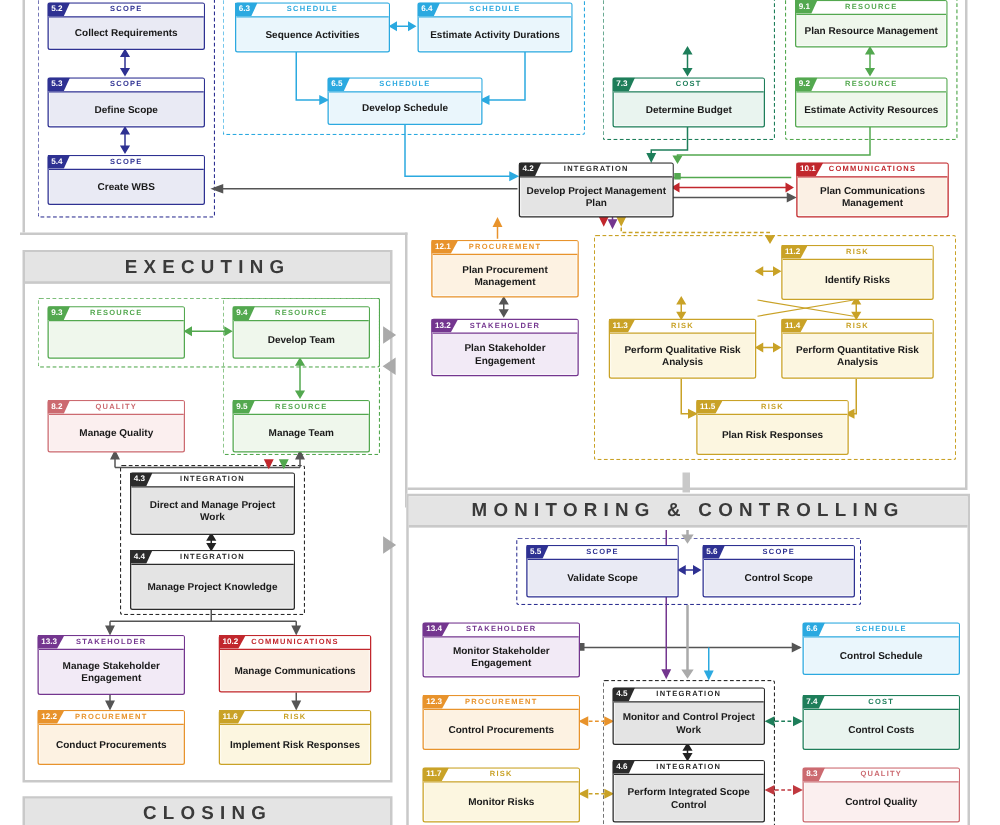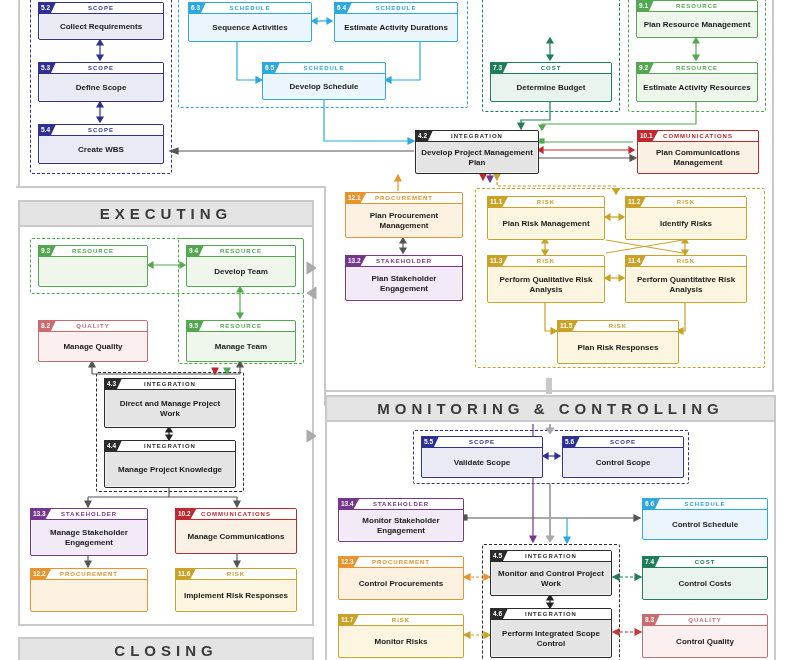--- a/index.html
+++ b/index.html
@@ -313,27 +313,20 @@
         </div>
         <div class="pt">Plan Procurement Management</div>
       </div>
     <div class="pb c-stakeholder" style="left:345px;top:255px;width:116px;height:44px">
         <div class="ph">
           <span class="badge">13.2</span>
           <span class="pcat">STAKEHOLDER</span>
         </div>
         <div class="pt">Plan Stakeholder Engagement</div>
       </div>
-    <div class="pb c-risk" style="left:487px;top:196px;width:116px;height:42px">
-        <div class="ph">
-          <span class="badge">11.1</span>
-          <span class="pcat">RISK</span>
-        </div>
-        <div class="pt">Plan Risk Management</div>
-      </div>
     <div class="pb c-risk" style="left:625px;top:196px;width:120px;height:42px">
         <div class="ph">
           <span class="badge">11.2</span>
           <span class="pcat">RISK</span>
         </div>
         <div class="pt">Identify Risks</div>
       </div>
     <div class="pb c-risk" style="left:487px;top:255px;width:116px;height:46px">
         <div class="ph">
           <span class="badge">11.3</span>
@@ -408,20 +401,21 @@
           <span class="badge">10.2</span>
           <span class="pcat">COMMUNICATIONS</span>
         </div>
         <div class="pt">Manage Communications</div>
       </div>
     <div class="pb c-procurement" style="left:30px;top:568px;width:116px;height:42px">
         <div class="ph">
           <span class="badge">12.2</span>
           <span class="pcat">PROCUREMENT</span>
         </div>
+        <div class="pt">Conduct Procurements</div>
       </div>
     <div class="pb c-risk" style="left:175px;top:568px;width:120px;height:42px">
         <div class="ph">
           <span class="badge">11.6</span>
           <span class="pcat">RISK</span>
         </div>
         <div class="pt">Implement Risk Responses</div>
       </div>
     <div class="pb c-scope" style="left:421px;top:436px;width:120px;height:40px">
         <div class="ph">

